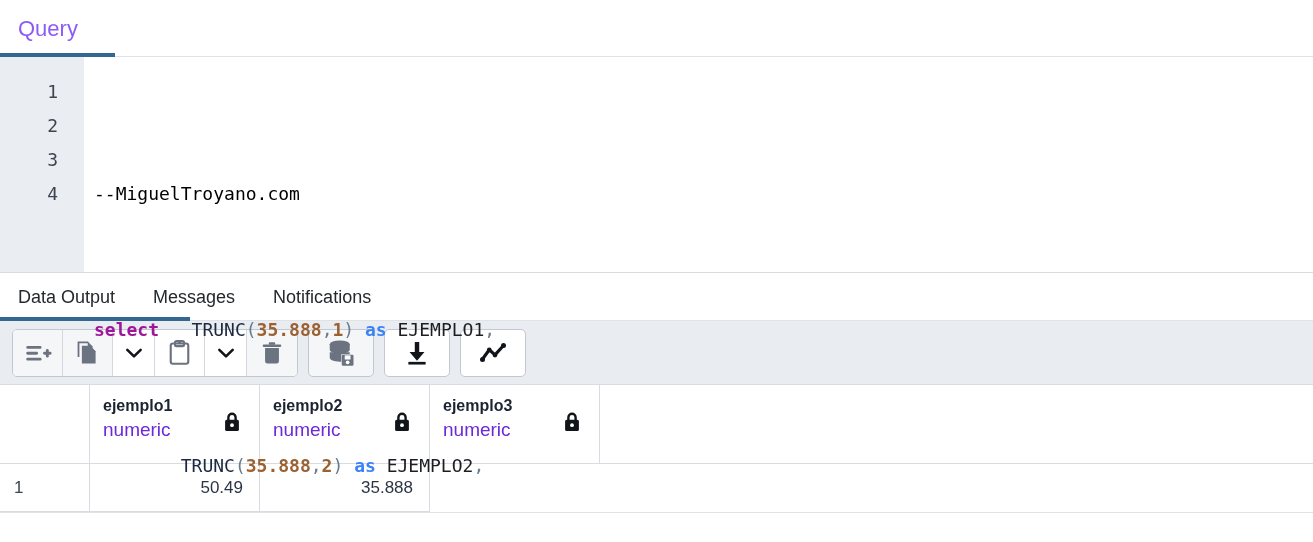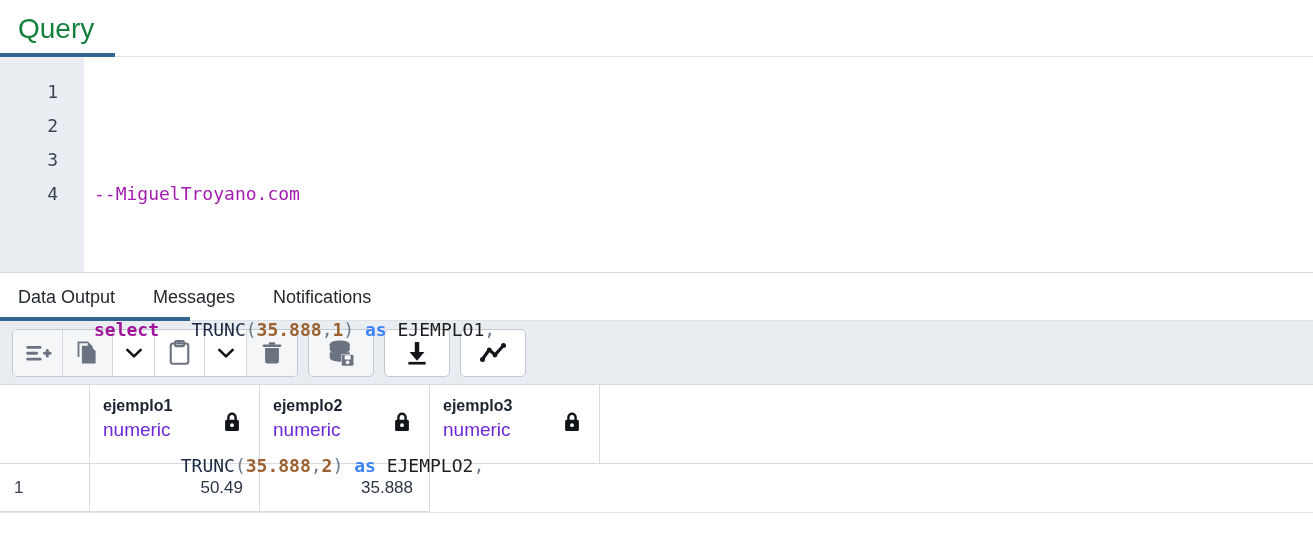--- a/index.html
+++ b/index.html
@@ -19,22 +19,22 @@
   .tabstrip {
     position: relative;
     height: 57px;
     background: #ffffff;
     display: flex;
     align-items: center;
     padding-left: 18px;
     box-sizing: border-box;
   }
   .tab {
-    font-size: 28px;
-    color: #15803d;
+    font-size: 22px;
+    color: #8b5cf6;
     padding: 0 16px 0 0;
     margin-right: 22px;
     line-height: 57px;
     white-space: nowrap;
     cursor: pointer;
   }
   .tab.secondary { margin-right: 0; }
   .tabstrip-underline {
     position: absolute;
     left: 0;
@@ -81,21 +81,21 @@
     padding-top: 18px;
     padding-left: 10px;
     box-sizing: border-box;
     font-family: "DejaVu Sans Mono", monospace;
     font-size: 18px;
     line-height: 34px;
     white-space: pre;
     background: #ffffff;
   }
   .code-line { white-space: pre; }
-  .tk-comment { color: #a21caf; }
+  .tk-comment { color: #000000; }
   .tk-kw { color: #a0159a; font-weight: bold; }
   .tk-kw2 { color: #3b82f6; font-weight: bold; }
   .tk-fn { color: #1b2a41; }
   .tk-num { color: #9b6130; font-weight: bold; }
   .tk-punc { color: #6a7b8c; }
   .tk-id { color: #1c1e21; }
 
   
   .out-tabstrip {
     position: relative;

